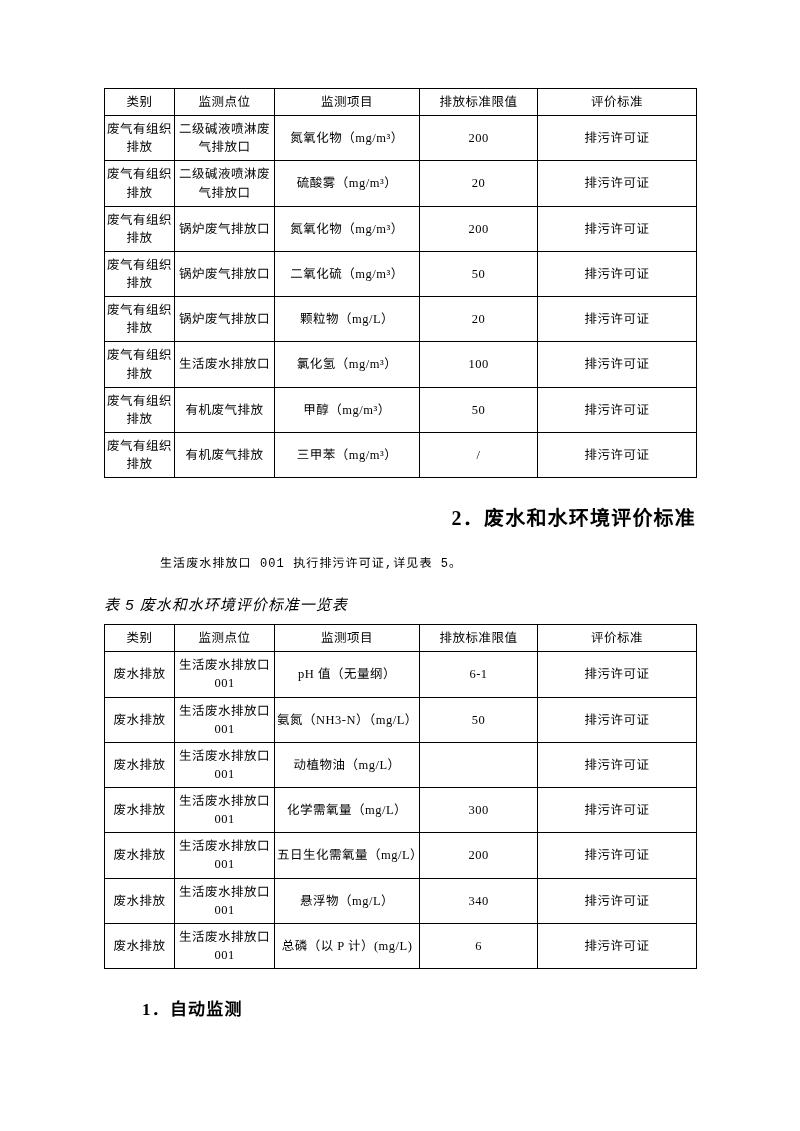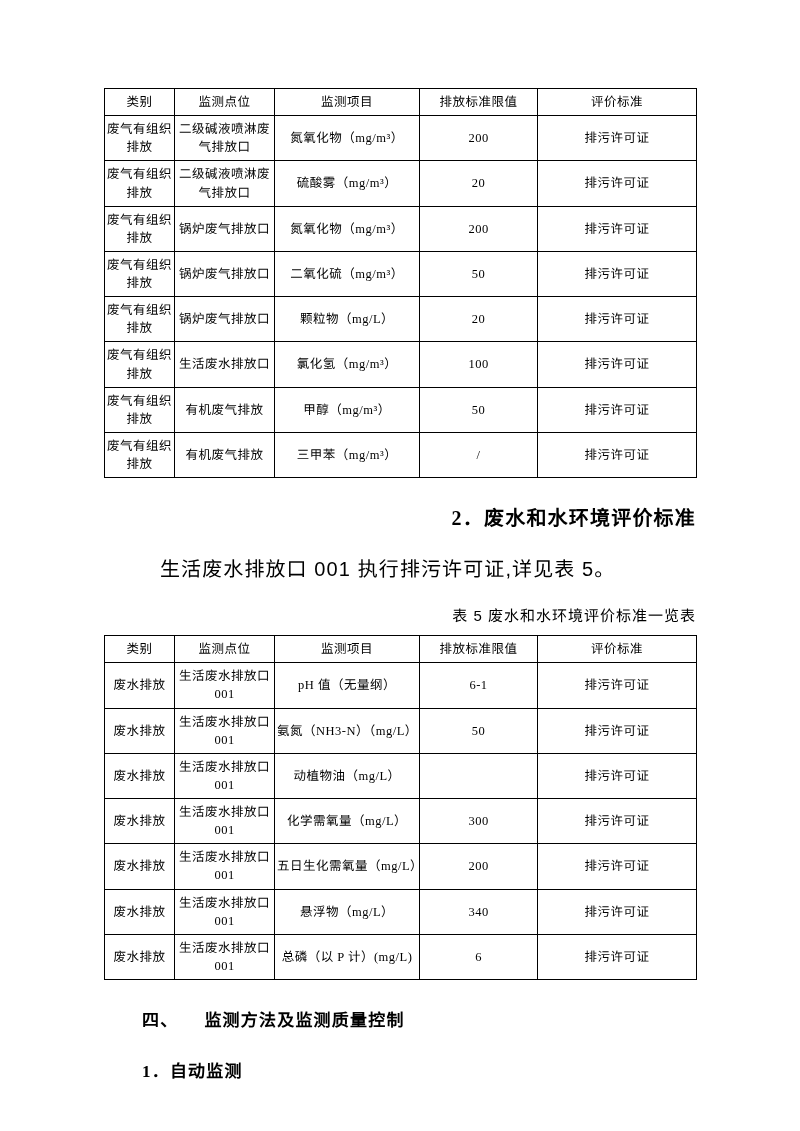--- a/index.html
+++ b/index.html
@@ -55,33 +55,34 @@
     letter-spacing: 1.2px;
     margin: 24px 0 0 0;
     padding-left: 38px;
     font-family: "Liberation Sans", "DejaVu Sans", sans-serif;
     text-align: right;
   }
   .heading2 .num {
     font-family: "Liberation Serif", "DejaVu Serif", serif;
   }
   .para {
-    font-size: 20px;
+    font-size: 12px;
     letter-spacing: 1.1px;
     margin: 22px 0 0 0;
     padding-left: 56px;
-    font-family: Liberation Sans, sans-serif;
+    font-family: Liberation Mono, monospace;
   }
   .table-caption {
     font-size: 15px;
-    text-align: right;
+    text-align: left;
     letter-spacing: 1px;
     margin: 22px 0 10px 0;
     width: 592px;
     font-family: "Liberation Sans", "DejaVu Sans", sans-serif;
+    font-style: italic;
   }
   .heading1 {
     font-size: 17px;
     font-weight: bold;
     letter-spacing: 1.2px;
     margin: 26px 0 0 0;
     padding-left: 38px;
     font-family: "Liberation Sans", "DejaVu Sans", sans-serif;
   }
   .heading1 .gap {
@@ -253,21 +254,18 @@
       <tr>
         <td>废水排放</td>
         <td>生活废水排放口 001</td>
         <td>总磷（以 P 计）(mg/L)</td>
         <td>6</td>
         <td>排污许可证</td>
       </tr>
     </tbody>
   </table>
 
-  <div class="heading1">
-    <span>四、</span><span class="gap"></span><span>监测方法及监测质量控制</span>
-  </div>
 
   <div class="heading3">
     <span class="num">1．</span><span>自动监测</span>
   </div>
 
 </div>
 
 </body></html>

